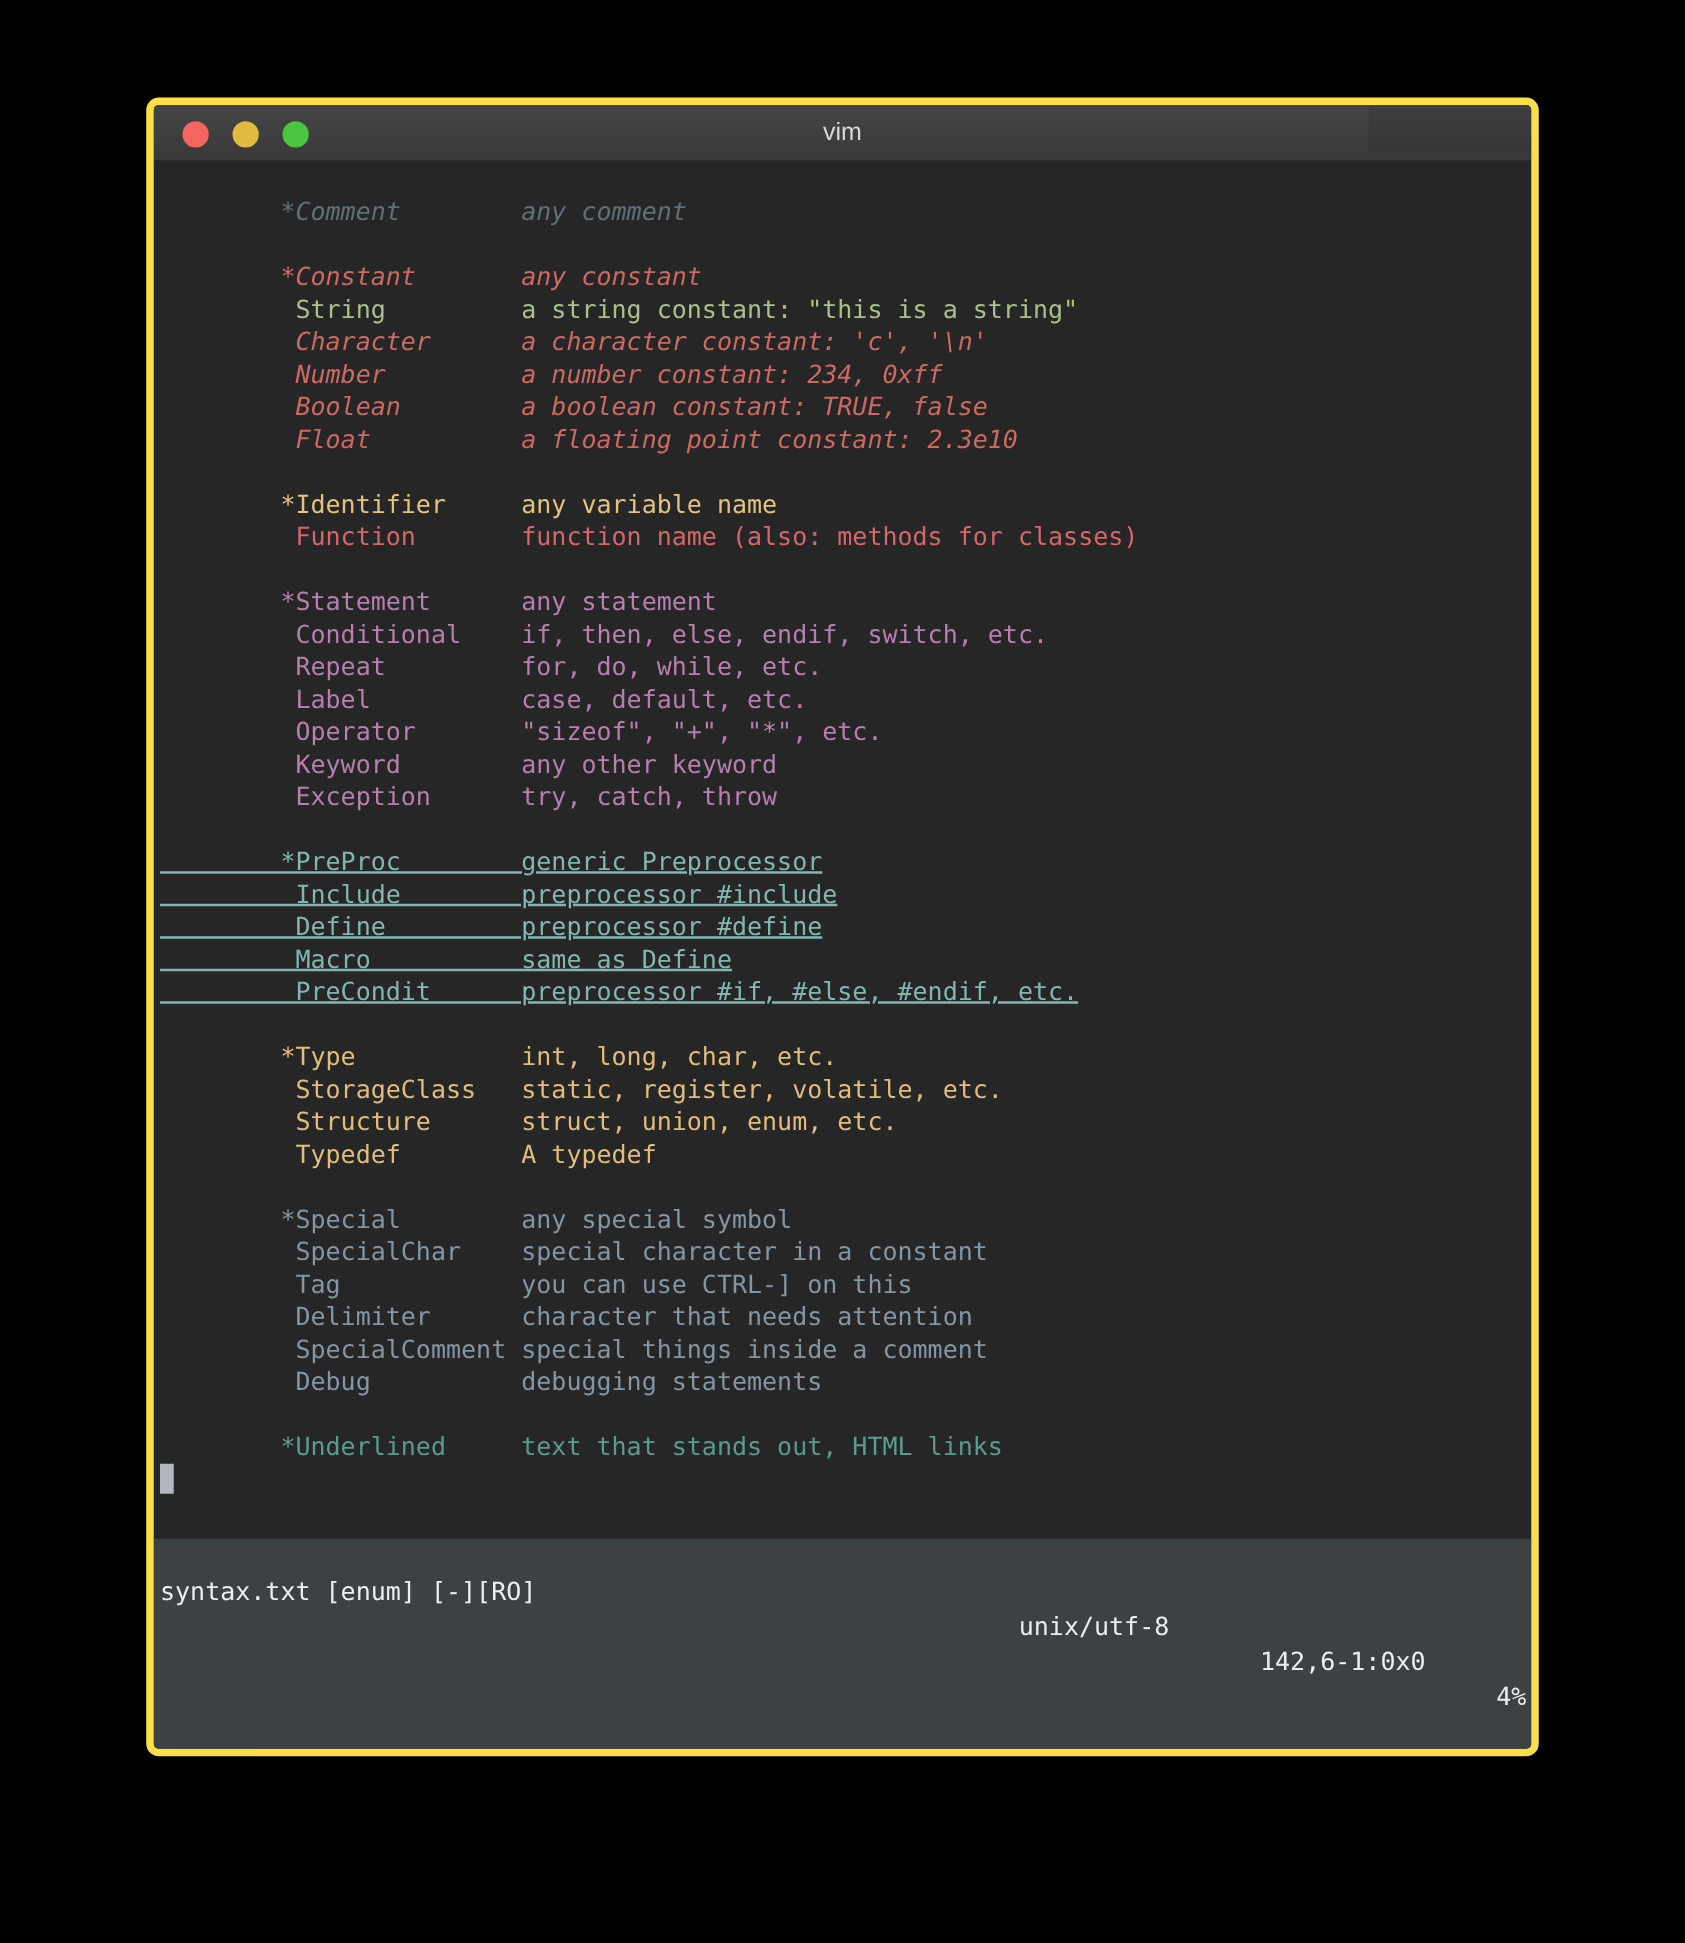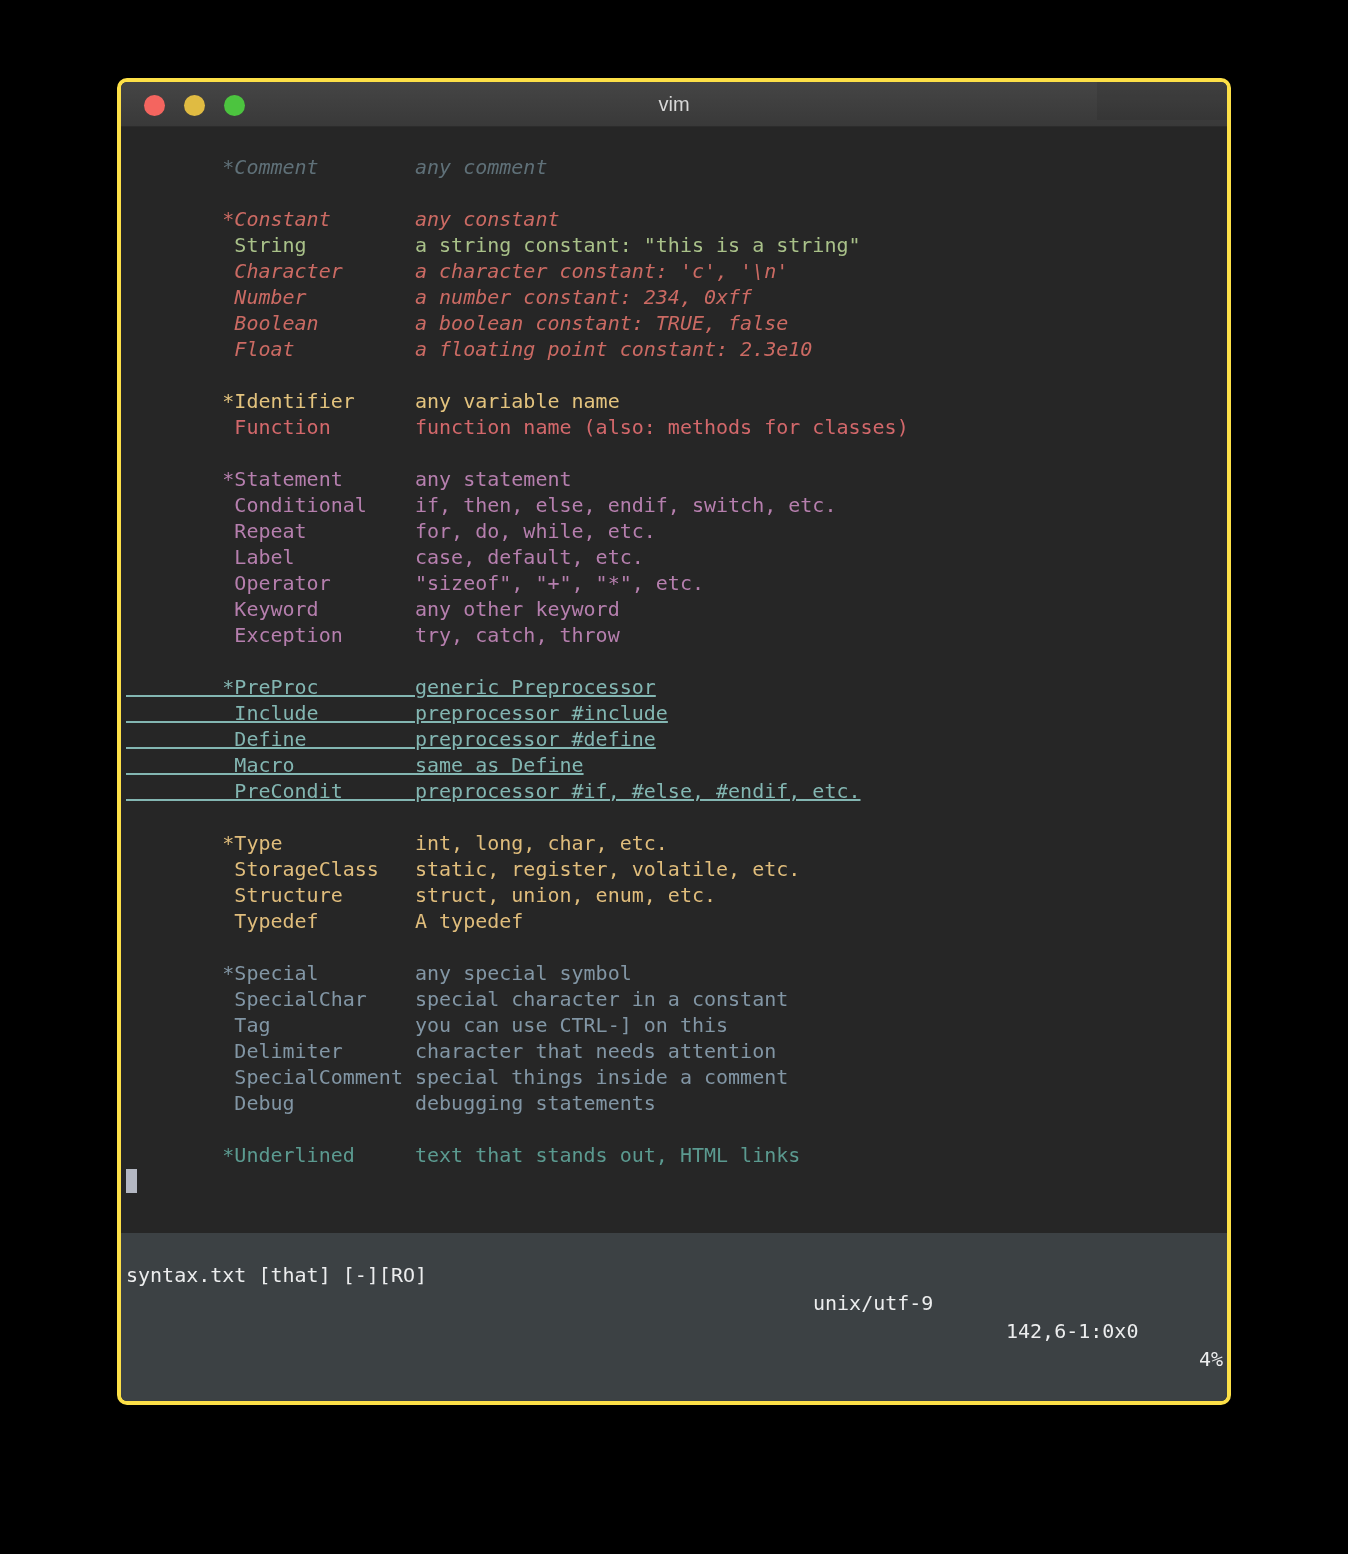--- a/index.html
+++ b/index.html
@@ -2,21 +2,21 @@
 <html style="--term-bg: #262626; --titlebar-top: #454545; --titlebar-bottom: #393939; --titlebar-text: #d8d8d8; --statusline-bg: #3c4144; --statusline-fg: #ecedee; --comment: #5f7078; --constant: #cb6a63; --string: #a9c189; --identifier: #e3c37e; --function: #d3686b; --statement: #b67fae; --preproc: #83b6b2; --type: #e0bd7c; --special: #8296a5; --underlined: #5b9a90; --normal: #d4d6d8; --link: #e2ba6a; --error: #c46b68; --todo-bg: #b4b6c3; --todo-fg: #26262b; --cursor: #b3b7c2;"><head>
 <meta charset="utf-8">
 <style>
   html,body{margin:0;padding:0;}
   body{
     width:1348px;height:1554px;background:#000;position:relative;overflow:hidden;
     font-family:"DejaVu Sans Mono",monospace;
   }
   .window{
     position:absolute;left:117px;top:78px;width:1114px;height:1327px;
-    background:var(--term-bg);border:4px solid #fde047;border-radius:10px;
+    background:var(--term-bg);border:6px solid #fde047;border-radius:10px;
     box-sizing:border-box;overflow:hidden;display:flex;flex-direction:column;
   }
   .titlebar{
     flex:0 0 45px;position:relative;
     background:linear-gradient(var(--titlebar-top),var(--titlebar-bottom));
     border-bottom:1px solid #2c2c2c;box-sizing:border-box;
   }
   .title{
     position:absolute;inset:0;text-align:center;line-height:44px;
     color:var(--titlebar-text);font-family:"Liberation Sans",sans-serif;font-size:20px;
@@ -64,18 +64,18 @@
     <div class="tab-shade"></div>
     <div class="traffic">
         <div class="dot" style="background: rgb(244, 101, 95);"></div>
         <div class="dot" style="background: rgb(224, 187, 66);"></div>
         <div class="dot" style="background: rgb(76, 196, 63);"></div>
       </div>
     <div class="title">vim</div>
   </div>
   <div class="content"><div class="line"><span class="c-comment">        *Comment        any comment</span></div><div class="line"></div><div class="line"><span class="c-const">        *Constant       any constant</span></div><div class="line"><span class="c-str">         String         a string constant: "this is a string"</span></div><div class="line"><span class="c-const">         Character      a character constant: 'c', '\n'</span></div><div class="line"><span class="c-const">         Number         a number constant: 234, 0xff</span></div><div class="line"><span class="c-const">         Boolean        a boolean constant: TRUE, false</span></div><div class="line"><span class="c-const">         Float          a floating point constant: 2.3e10</span></div><div class="line"></div><div class="line"><span class="c-ident">        *Identifier     any variable name</span></div><div class="line"><span class="c-func">         Function       function name (also: methods for classes)</span></div><div class="line"></div><div class="line"><span class="c-stmt">        *Statement      any statement</span></div><div class="line"><span class="c-stmt">         Conditional    if, then, else, endif, switch, etc.</span></div><div class="line"><span class="c-stmt">         Repeat         for, do, while, etc.</span></div><div class="line"><span class="c-stmt">         Label          case, default, etc.</span></div><div class="line"><span class="c-stmt">         Operator       "sizeof", "+", "*", etc.</span></div><div class="line"><span class="c-stmt">         Keyword        any other keyword</span></div><div class="line"><span class="c-stmt">         Exception      try, catch, throw</span></div><div class="line"></div><div class="line"><span class="c-pre">        *PreProc        generic Preprocessor</span></div><div class="line"><span class="c-pre">         Include        preprocessor #include</span></div><div class="line"><span class="c-pre">         Define         preprocessor #define</span></div><div class="line"><span class="c-pre">         Macro          same as Define</span></div><div class="line"><span class="c-pre">         PreCondit      preprocessor #if, #else, #endif, etc.</span></div><div class="line"></div><div class="line"><span class="c-type">        *Type           int, long, char, etc.</span></div><div class="line"><span class="c-type">         StorageClass   static, register, volatile, etc.</span></div><div class="line"><span class="c-type">         Structure      struct, union, enum, etc.</span></div><div class="line"><span class="c-type">         Typedef        A typedef</span></div><div class="line"></div><div class="line"><span class="c-spec">        *Special        any special symbol</span></div><div class="line"><span class="c-spec">         SpecialChar    special character in a constant</span></div><div class="line"><span class="c-spec">         Tag            you can use CTRL-] on this</span></div><div class="line"><span class="c-spec">         Delimiter      character that needs attention</span></div><div class="line"><span class="c-spec">         SpecialComment special things inside a comment</span></div><div class="line"><span class="c-spec">         Debug          debugging statements</span></div><div class="line"></div><div class="line"><span class="c-under">        *Underlined     text that stands out, HTML links</span></div><div class="line"><span class="cursor"></span></div></div>
   <div class="statusline">
-    <span class="sl-left">syntax.txt [that] [-][RO]</span>
-    <span class="sl-enc">unix/utf-9</span>
+    <span class="sl-left">syntax.txt [enum] [-][RO]</span>
+    <span class="sl-enc">unix/utf-8</span>
     <span class="sl-pos">142,6-1:0x0</span>
     <span class="sl-pct">4%</span>
   </div>
 </div>
 
 </body></html>

